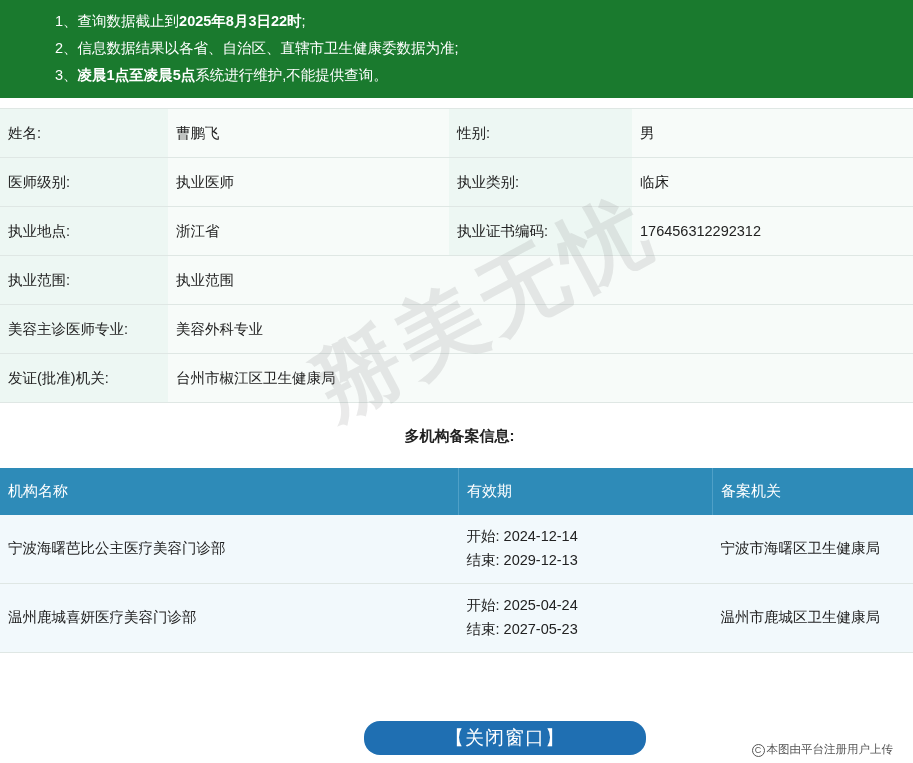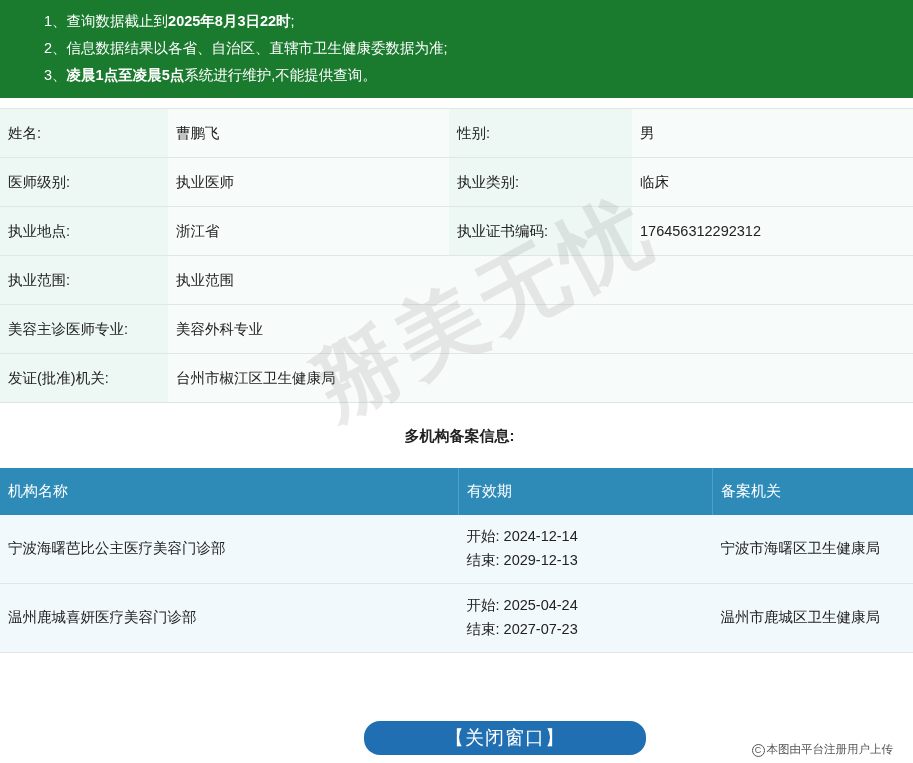--- a/index.html
+++ b/index.html
@@ -21,20 +21,21 @@
   .notice {
     background: #1a7a2e;
     color: #ffffff;
     padding: 8px 0 10px 0;
     font-size: 14.5px;
     line-height: 1.85;
   }
   .notice-line {
     padding-left: 44px;
     white-space: nowrap;
+    margin-left: 11px;
   }
   .notice-line b {
     font-weight: bold;
   }
 
   
   .info-table {
     width: 913px;
     border-collapse: collapse;
     margin-top: 10px;
@@ -237,21 +238,21 @@
     </tr>
     <tr>
       <td class="col-name">温州鹿城喜妍医疗美容门诊部</td>
       <td class="col-valid">
         <div>
           <span>开始:</span>
           <span>2025-04-24</span>
         </div>
         <div>
           <span>结束:</span>
-          <span>2027-07-23</span>
+          <span>2027-05-23</span>
         </div>
       </td>
       <td class="col-org">温州市鹿城区卫生健康局</td>
     </tr>
   </tbody>
 </table>
 
 <div class="footer-bar">
   <button class="close-btn">【关闭窗口】</button>
   <div class="uploader-note">

